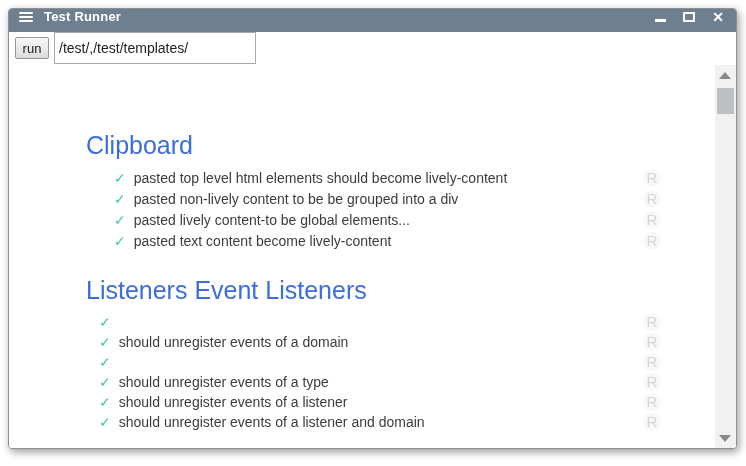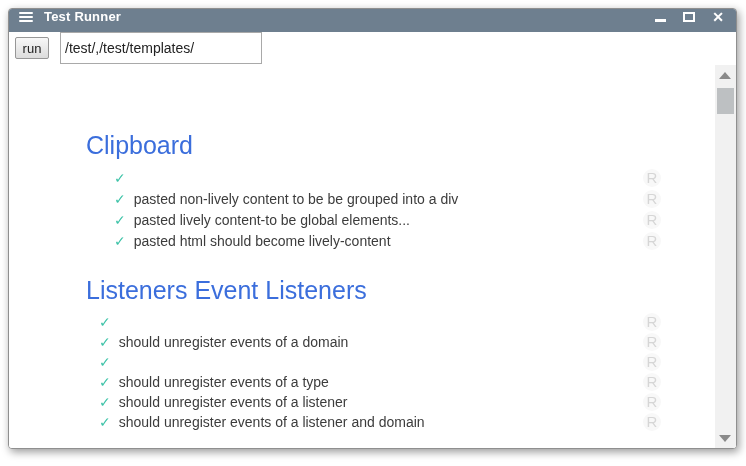--- a/index.html
+++ b/index.html
@@ -30,21 +30,21 @@
   .win-title{color:#fff;font-size:13px;font-weight:bold;letter-spacing:.2px;flex:1;}
   .controls{display:flex;align-items:center;gap:17px;}
   .ctrl{display:flex;align-items:center;justify-content:center;cursor:pointer;height:16px;}
   .min-glyph{width:11px;height:3px;background:#fff;margin-top:8px;}
   .max-glyph{width:12px;height:10px;border:2px solid #fff;}
   .close-glyph{color:#fff;font-size:14px;font-weight:bold;line-height:14px;}
 
   
   .toolbar{
     flex:0 0 30px;background:#fff;display:flex;align-items:center;
-    padding:0 0 0 6px;border-bottom:1px solid #fff;gap:6px;
+    padding:0 0 0 6px;border-bottom:1px solid #fff;
   }
   .run-btn{
     font-family:"Liberation Sans", sans-serif;font-size:13px;color:#222;
     background:linear-gradient(#f8f8f8,#dcdcdc);
     border:1px solid #979797;border-radius:2px;
     width:34px;height:22px;cursor:pointer;
   }
   .path-input{
     font-family:"Liberation Sans", sans-serif;font-size:14px;color:#222;
     width:202px;height:22px;margin-left:5px;padding:15px 4px;
@@ -134,35 +134,36 @@
     <input class="path-input" type="text" value="/test/,/test/templates/" style="">
   </div>
 
   <div class="content">
     <div class="results">
         <div class="section">
           <div class="section-title">Clipboard</div>
           <div style="margin-left: 28px;">
             <div class="test-row row-h21">
               <span class="check">✓</span>
+              <span class="test-label">pasted top level html elements should become lively-content</span>
               <span class="rerun">R</span>
             </div>
             <div class="test-row row-h21">
               <span class="check">✓</span>
               <span class="test-label">pasted non-lively content to be be grouped into a div</span>
               <span class="rerun">R</span>
             </div>
             <div class="test-row row-h21">
               <span class="check">✓</span>
               <span class="test-label">pasted lively content-to be global elements...</span>
               <span class="rerun">R</span>
             </div>
             <div class="test-row row-h21">
               <span class="check">✓</span>
-              <span class="test-label">pasted html should become lively-content</span>
+              <span class="test-label">pasted text content become lively-content</span>
               <span class="rerun">R</span>
             </div>
           </div>
         </div>
         <div class="section">
           <div class="section-title">Listeners Event Listeners</div>
           <div style="margin-left: 13px;">
             <div class="test-row row-h20">
               <span class="check">✓</span>
               <span class="rerun">R</span>

